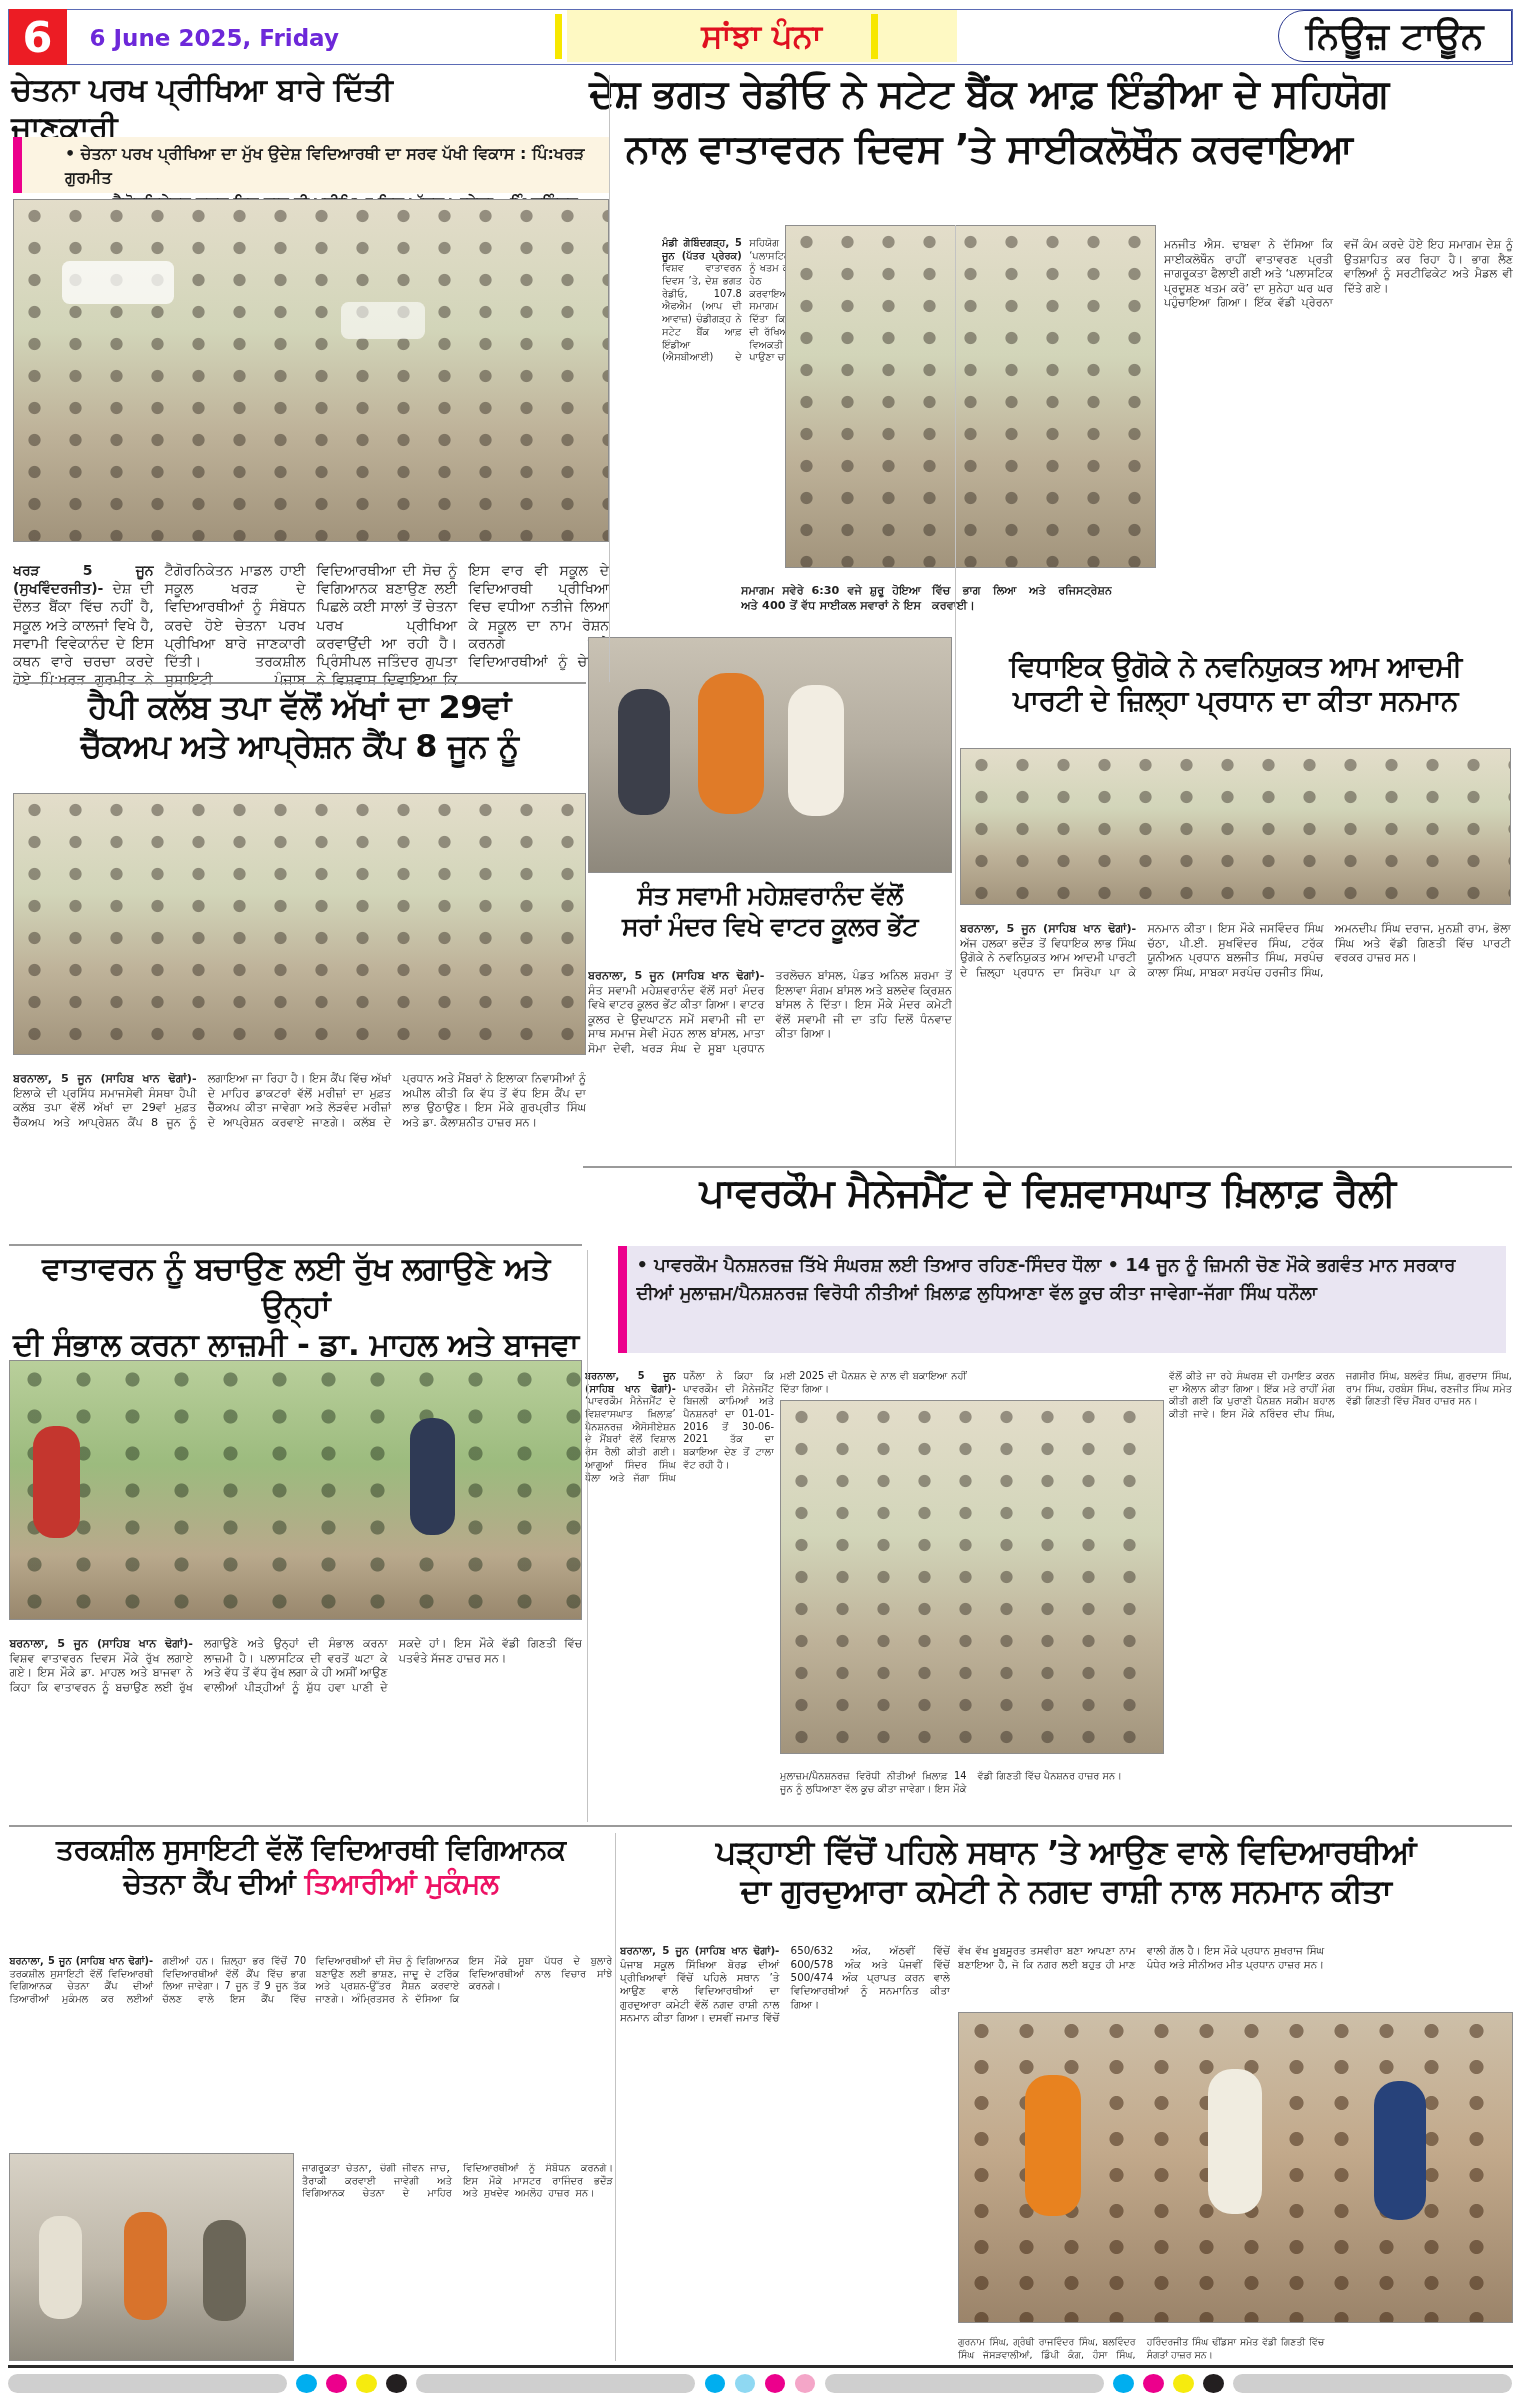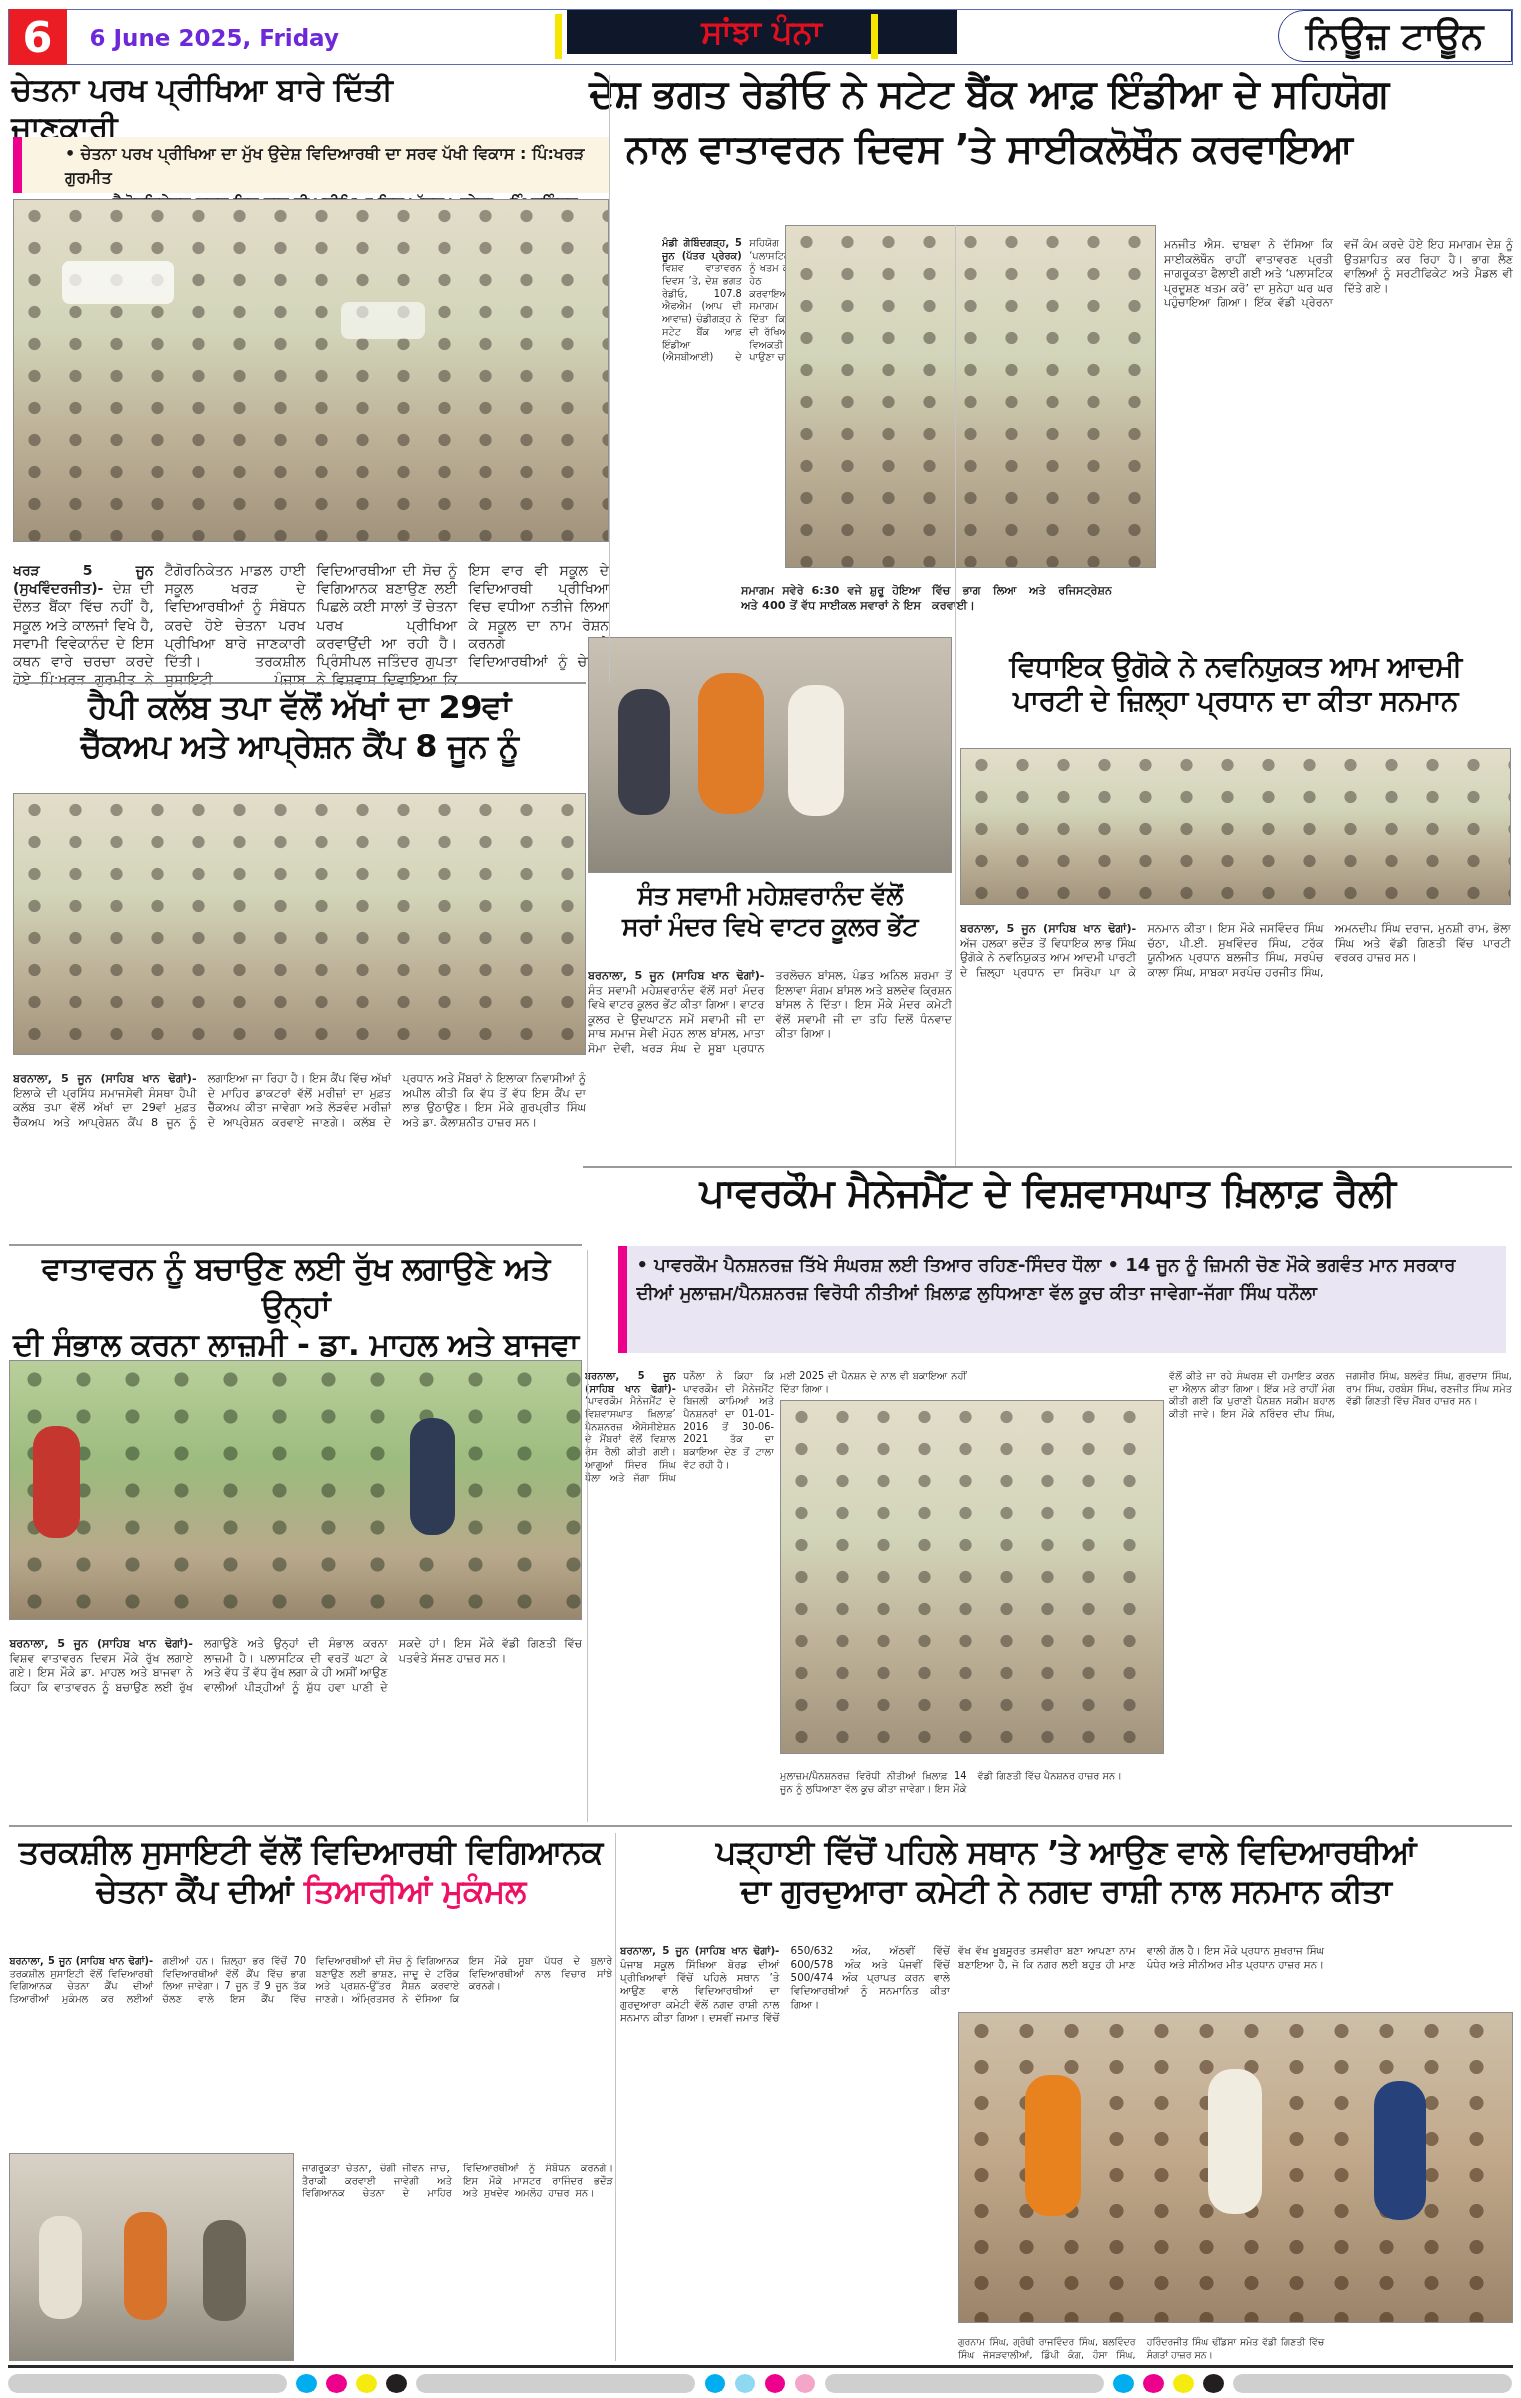--- a/index.html
+++ b/index.html
@@ -4,21 +4,21 @@
 <style>
   html,body{margin:0;padding:0;background:#ffffff;}
   body{font-family:"DejaVu Sans","Liberation Sans",sans-serif;color:#151515;}
   #paper{position:relative;width:1522px;height:2399px;background:#ffffff;overflow:hidden;}
 
   
   .hdr{position:absolute;left:7.5px;top:9.4px;width:1505px;height:56px;border:1.9px solid #5b6bb5;background:#ffffff;box-sizing:border-box;}
   .pagenum{position:absolute;left:0;top:-1.9px;width:58px;height:56px;background:#ec1c24;color:#ffffff;
            font-size:43px;font-weight:bold;display:flex;align-items:center;justify-content:center;}
   .dateline-hdr{position:absolute;left:81px;top:15px;font-size:23px;font-weight:bold;color:#6d28d9;}
-  .section-box{position:absolute;left:558px;top:0;width:390px;height:44px;background:#0f172a;display:flex;align-items:center;justify-content:center;}
+  .section-box{position:absolute;left:558px;top:0;width:390px;height:52px;background:#fef9c3;display:flex;align-items:center;justify-content:center;}
   .ybar{position:absolute;top:3.7px;width:6.6px;height:45px;background:#f7e700;}
   .ybar.l{left:-11.2px;} .ybar.r{right:79px;}
   .section-title{color:#e01020;font-size:32px;font-weight:bold;}
   .logo{position:absolute;right:0;top:0;width:234px;height:52px;border:1.9px solid #2b3990;border-radius:32px 0 0 32px;
         display:flex;align-items:center;justify-content:center;font-size:36px;font-weight:bold;color:#111;background:#fff;box-sizing:border-box;}
 
   
   .headline{position:absolute;font-weight:bold;color:#101010;line-height:1.22;letter-spacing:-0.5px;}
   .body-block{position:absolute;font-size:11.2px;line-height:1.3;text-align:justify;color:#222;column-gap:11.2px;overflow:hidden;}
   .body-block b{font-weight:bold;}
@@ -75,21 +75,21 @@
 
   
   .a7-headline{left:9.4px;top:1250px;width:573px;font-size:31px;text-align:center;}
   .a7-photo{left:9.4px;top:1360px;width:573px;height:260px;background-image:
       radial-gradient(circle, rgba(30,45,25,.45) 6.6px, transparent 7.5px),
       linear-gradient(180deg,#b9cf9b 0%,#9cbb7e 40%,#b9a98c 75%,#98876d 100%);
       background-size:49px 37px,100% 100%;background-repeat:repeat,no-repeat;}
   .a7-body{left:9.4px;top:1626px;width:573px;height:191px;column-count:3;}
 
   
-  .a8-headline{left:9.4px;top:1833px;width:603px;font-size:32px;text-align:center;}
+  .a8-headline{left:9.4px;top:1833px;width:603px;font-size:28px;text-align:center;}
   .a8-accent{color:#ed1164;}
   .a8-body-top{left:9.4px;top:1945px;width:603px;height:202px;column-count:4;font-size:9.8px;column-gap:9.4px;}
   .a8-photo{left:9.4px;top:2153px;width:285px;height:208px;background:
       linear-gradient(180deg,#d8d2c6 0%,#bdb6a8 55%,#8f8a7e 100%);}
   .a8-body-bottom{left:302px;top:2153px;width:311px;height:208px;column-count:2;font-size:9.8px;font-family:Liberation Mono, monospace;}
 
   
   .a9-headline{left:620px;top:1833px;width:892px;font-size:32px;text-align:center;}
   .a9-col-left{left:620px;top:1934px;width:330px;height:427px;column-count:2;font-size:10.3px;}
   .a9-strip-top{left:958px;top:1934px;width:555px;height:75px;column-count:3;font-size:10.3px;}

